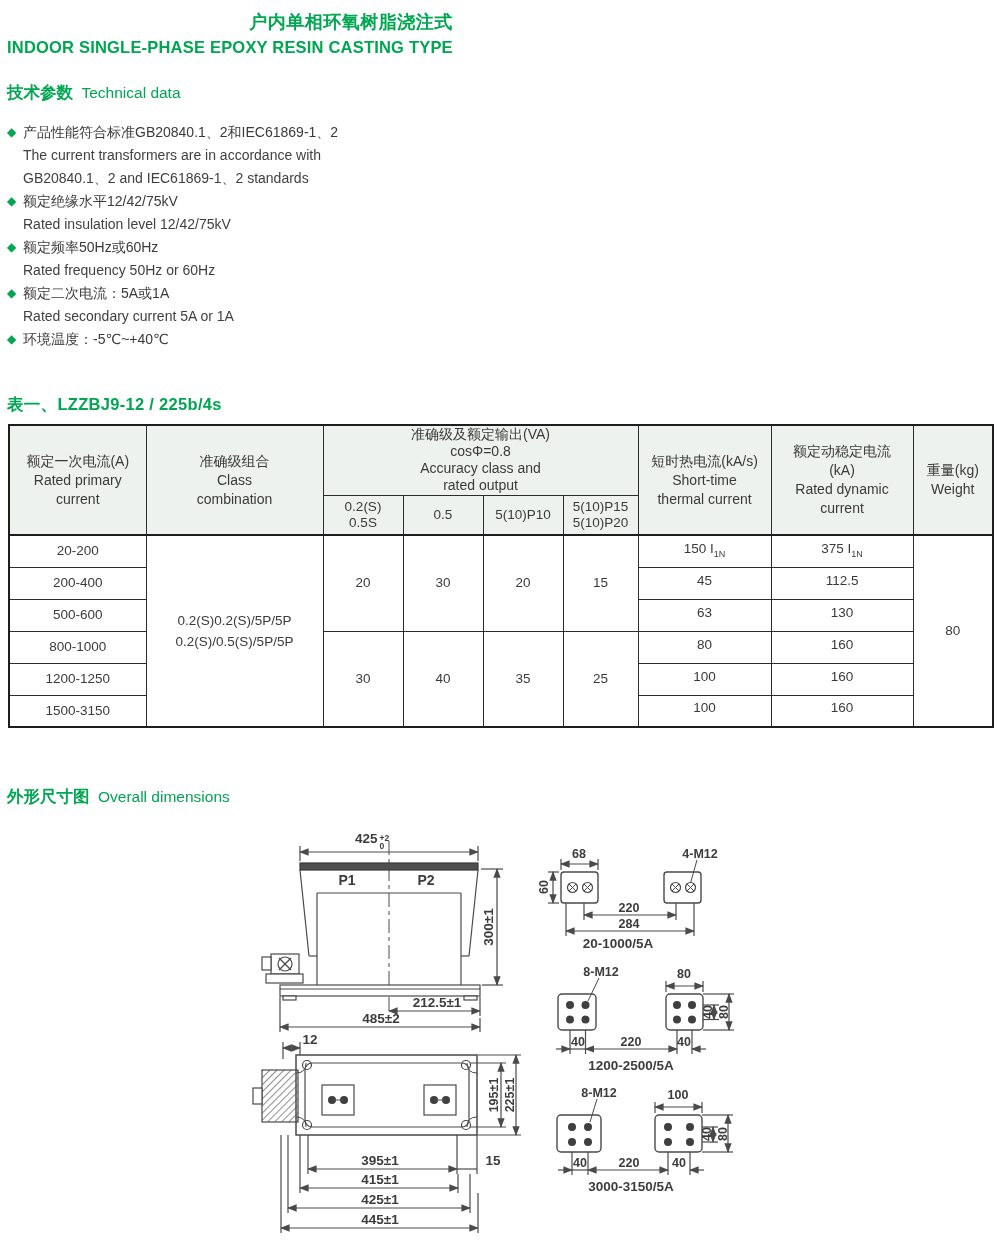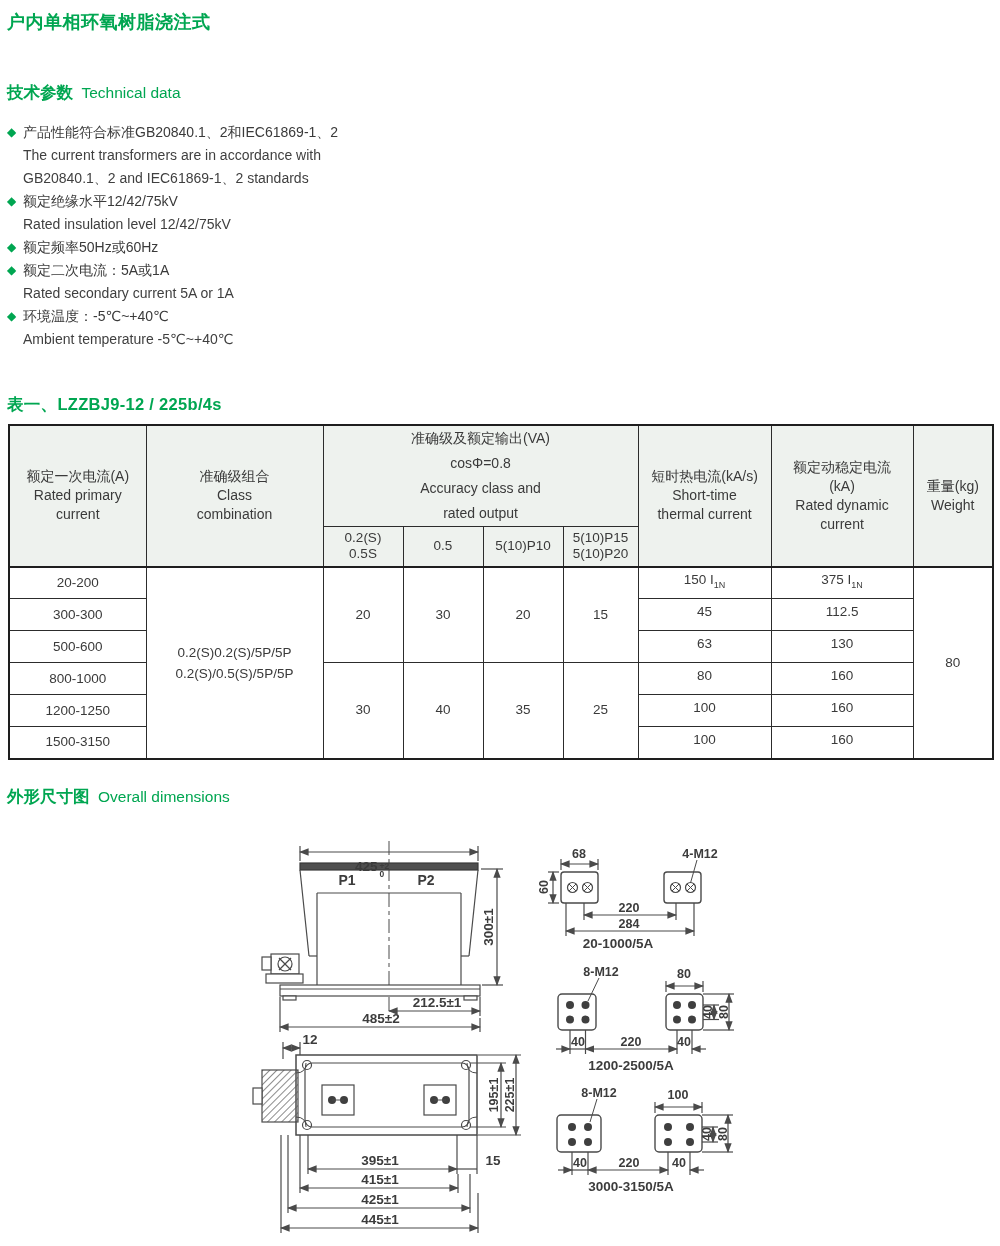--- a/index.html
+++ b/index.html
@@ -47,47 +47,48 @@
   .dlab.rot{transform:translate(-50%,-50%) rotate(-90deg);}
   .dlab.big{font-size:13.5px;}
   .dlab.cap{font-size:13.5px;font-weight:600;}
   .tolstack{display:inline-flex;flex-direction:column;font-size:8.5px;line-height:8px;vertical-align:2px;margin-left:2px;font-weight:600;}
 </style>
 </head>
 <body>
 
 <div class="abs" style="left:7px;top:10px;">
   <div class="title-zh green">户内单相环氧树脂浇注式</div>
+  <div class="title-en green">INDOOR SINGLE-PHASE EPOXY RESIN CASTING TYPE</div>
 </div>
 
 <div class="abs" style="left:7px;top:82px;">
   <span class="sec-head-zh green">技术参数</span>
   <span class="sec-head-en green">Technical data</span>
 </div>
 
 <div class="abs bullets" style="left:7px;top:121px;width:520px;">
   <div>
     <div class="bullet-zh"><span class="dia">◆</span><span>产品性能符合标准GB20840.1、2和IEC61869-1、2</span></div>
     <div class="bullet-en">The current transformers are in accordance with
 GB20840.1、2 and IEC61869-1、2 standards</div>
   </div>
   <div>
     <div class="bullet-zh"><span class="dia">◆</span><span>额定绝缘水平12/42/75kV</span></div>
     <div class="bullet-en">Rated insulation level 12/42/75kV</div>
   </div>
   <div>
     <div class="bullet-zh"><span class="dia">◆</span><span>额定频率50Hz或60Hz</span></div>
+    <div class="bullet-en">Rated frequency 50Hz or 60Hz</div>
   </div>
   <div>
     <div class="bullet-zh"><span class="dia">◆</span><span>额定二次电流：5A或1A</span></div>
     <div class="bullet-en">Rated secondary current 5A or 1A</div>
   </div>
   <div>
     <div class="bullet-zh"><span class="dia">◆</span><span>环境温度：-5℃~+40℃</span></div>
-    <div class="bullet-en">Ambient temperature -5℃~+40℃</div>
   </div>
 </div>
 
 <div class="abs tcap green" style="left:7px;top:394px;">表一、LZZBJ9-12 / 225b/4s</div>
 
 <table class="spec abs" style="left:8px;top:424px;">
   <colgroup>
     <col style="width:137px">
       <col style="width:177px">
     <col style="width:80px">
@@ -99,21 +100,21 @@
       <col style="width:80px">
   </colgroup>
   <thead>
     <tr style="height:70px;">
       <th rowspan="2">额定一次电流(A)
 Rated primary
 current</th>
       <th rowspan="2">准确级组合
 Class
 combination</th>
-      <th colspan="4" style="line-height:25px;">准确级及额定输出(VA)
+      <th colspan="4" style="line-height:17px;">准确级及额定输出(VA)
 cosΦ=0.8
 Accuracy class and
 rated output</th>
       <th rowspan="2">短时热电流(kA/s)
 Short-time
 thermal current</th>
       <th rowspan="2">额定动稳定电流
 (kA)
 Rated dynamic
 current</th>
@@ -136,21 +137,21 @@
 0.2(S)/0.5(S)/5P/5P</td>
       <td rowspan="3">20</td>
       <td rowspan="3">30</td>
       <td rowspan="3">20</td>
       <td rowspan="3">15</td>
       <td><span>150 I</span><sub>1N</sub></td>
       <td><span>375 I</span><sub>1N</sub></td>
       <td rowspan="6">80</td>
     </tr>
     <tr style="height:32px;">
-      <td>300-300</td>
+      <td>200-400</td>
       <td><span>45</span><sub></sub></td>
       <td><span>112.5</span><sub></sub></td>
     </tr>
     <tr style="height:32px;">
       <td>500-600</td>
       <td><span>63</span><sub></sub></td>
       <td><span>130</span><sub></sub></td>
     </tr>
     <tr style="height:32px;">
       <td>800-1000</td>
@@ -373,21 +374,21 @@
         <line x1="588" y1="336" x2="588" y2="359"></line>
     <line x1="668" y1="336" x2="668" y2="359"></line>
         <line x1="690" y1="336" x2="690" y2="359"></line>
     <line x1="558" y1="354" x2="572" y2="354" marker-end="url(#ar)"></line>
     <line x1="572" y1="354" x2="588" y2="354"></line>
     <line x1="588" y1="354" x2="668" y2="354" marker-start="url(#ar)" marker-end="url(#ar)"></line>
     <line x1="690" y1="354" x2="704" y2="354" marker-start="url(#ar)"></line>
   </g>
 </svg>
 
-  <span class="dlab big" style="left:372px;top:25px;margin-top:28px;"><span>425</span><span class="tolstack">
+  <span class="dlab big" style="left:372px;top:25px;"><span>425</span><span class="tolstack">
         <span>+2</span>
         <span>0</span>
       </span></span>
   <span class="dlab big" style="left:347px;top:64px;font-size:14px;">P1</span>
   <span class="dlab big" style="left:426px;top:64px;font-size:14px;">P2</span>
   <span class="dlab big rot" style="left:489px;top:111px;">300±1</span>
   <span class="dlab big" style="left:437px;top:187px;">212.5±1</span>
   <span class="dlab big" style="left:373px;top:203px;margin-left:8px;">485±2</span>
 
   <span class="dlab big" style="left:310px;top:224px;">12</span>

